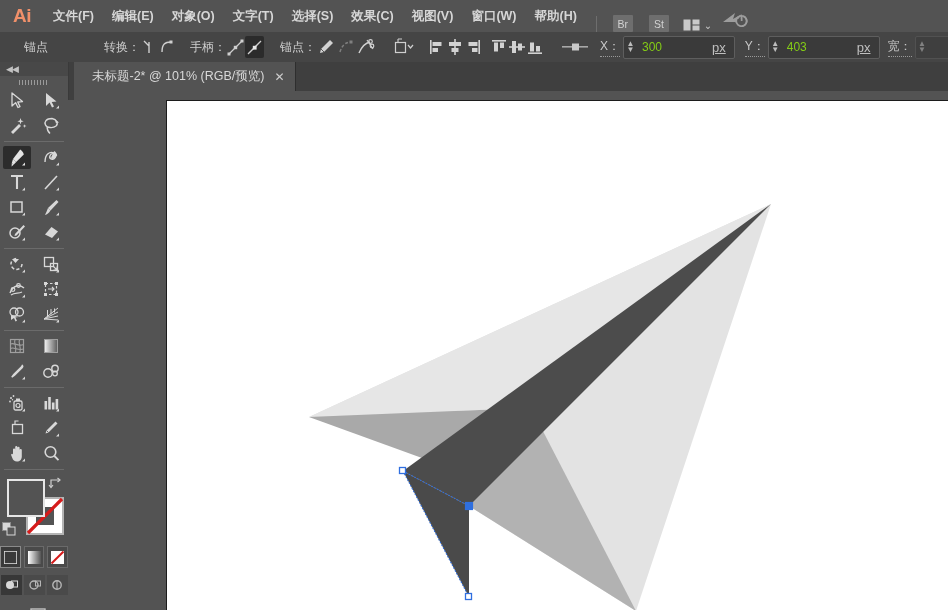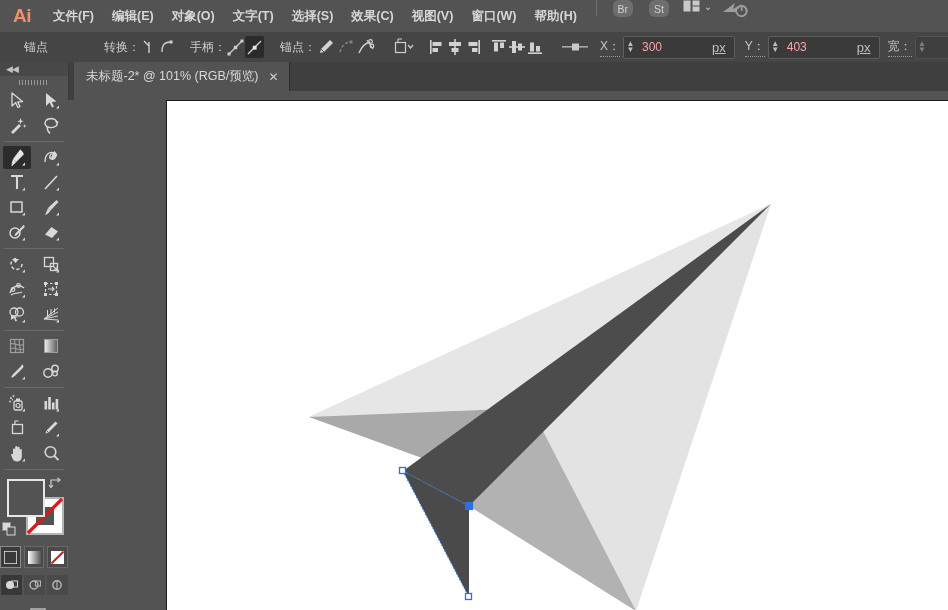--- a/index.html
+++ b/index.html
@@ -13,21 +13,21 @@
     overflow: hidden;
     background: #535353;
     -webkit-font-smoothing: antialiased;
   }
 
   
   .menubar {
     position: absolute; left: 0; top: 0;
     width: 948px; height: 32px;
     background: #535353;
-    display: flex; align-items: flex-start;
+    display: flex; align-items: flex-end;
   }
   .ai-logo {
     width: 44px; height: 32px;
     display: flex; align-items: center; justify-content: center;
     color: #f0906a; font-size: 19px; font-weight: bold;
     letter-spacing: -0.5px;
   }
   .menu-item {
     padding: 0 9px; height: 32px;
     display: flex; align-items: center;
@@ -35,21 +35,21 @@
     white-space: nowrap;
     font-weight: bold;
   }
   .menu-sep {
     width: 1px; height: 16px; background: #6e6e6e; margin: 0 10px;
   }
   .app-chip {
     width: 20px; height: 17px; margin-left: 6px; margin-right: 6px;
     background: #6e6e6e; color: #d2d2d2;
     font-size: 10.5px; display: flex; align-items: center; justify-content: center;
-    border-radius: 6px;
+    border-radius: 1px;
   }
   .layout-icon {
     margin-left: 8px; display: flex; align-items: center; gap: 4px;
   }
   .chev { color: #c8c8c8; font-size: 10px; }
   .cc-icon { margin-left: 10px; }
 
   
   .controlbar {
     position: absolute; left: 0; top: 32px;
@@ -80,40 +80,40 @@
     display: flex; align-items: center; height: 21px;
     background: #3a3a3a; border: 1px solid #5e5e5e; border-radius: 2px;
     margin-left: 3px;
   }
   .spin {
     display: flex; flex-direction: column; align-items: center;
     justify-content: center; width: 13px; color: #bdbdbd;
     line-height: 6px; font-size: 8px;
   }
   .num-val {
-    color: #fca5a5; font-size: 12px; padding: 0 8px 0 5px;
+    color: #84cc16; font-size: 12px; padding: 0 8px 0 5px;
     min-width: 62px;
   }
   .num-unit { color: #bfbfbf; font-size: 13px; text-decoration: underline; }
   .axis-label {
     color: #c9c9c9; font-size: 12px; margin-left: 10px;
     border-bottom: 1px dotted #9a9a9a; padding-bottom: 1px;
   }
 
   
   .tabbar {
     position: absolute; left: 0; top: 62px;
     width: 948px; height: 38px;
     background: #3f3f3f;
   }
   .tab {
     position: absolute; left: 74px; top: 0;
     height: 29px; background: #535353;
     display: flex; align-items: center;
-    padding: 0 10px 0 12px;
+    padding: 0 10px 0 18px;
     border-right: 1px solid #2e2e2e;
   }
   .tab-title { color: #d8d8d8; font-size: 12.5px; white-space: nowrap; }
   .tab-close { color: #cfcfcf; font-size: 12px; margin-left: 10px; }
   .tab-strip-below {
     position: absolute; left: 74px; top: 29px;
     width: 874px; height: 9px; background: #535353;
   }
 
   

